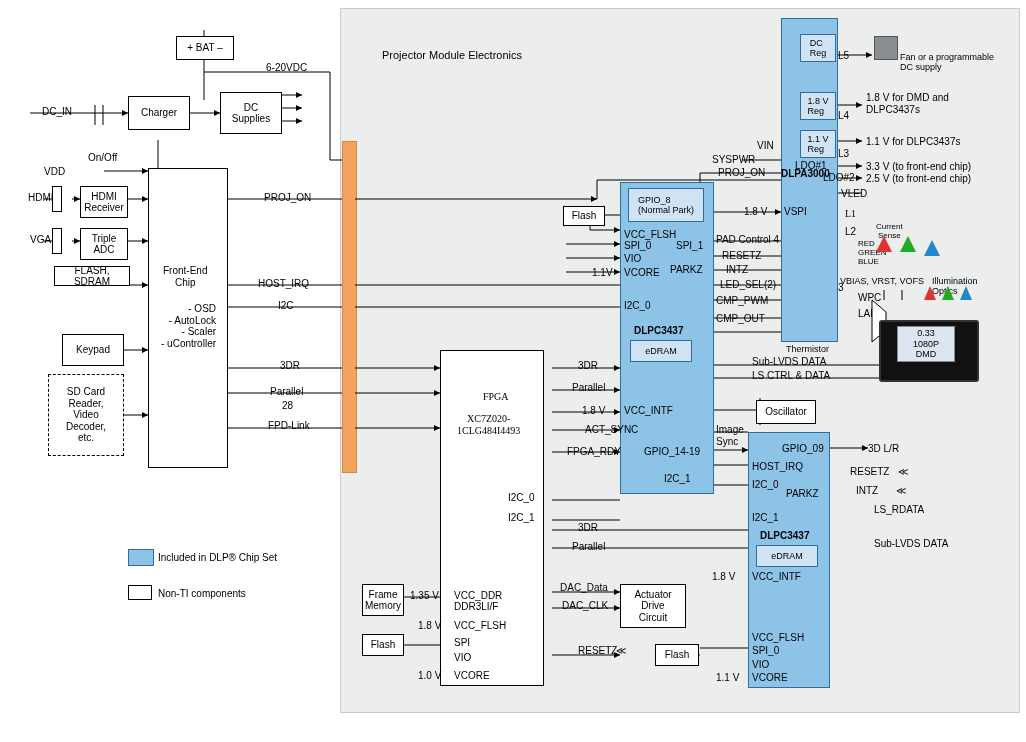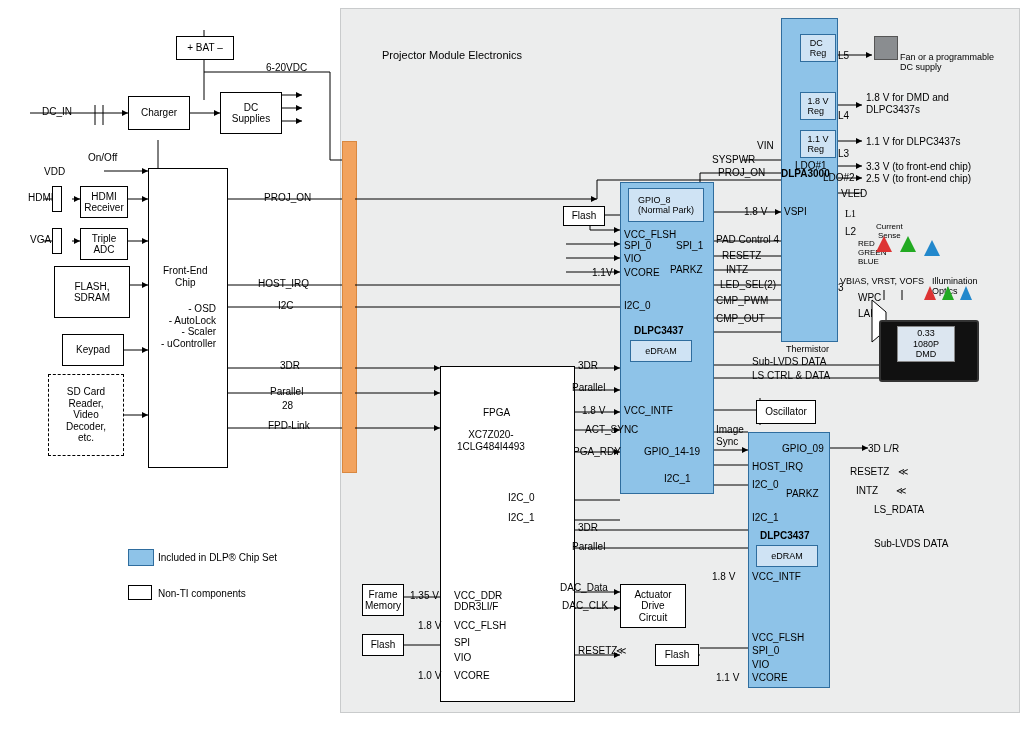--- a/index.html
+++ b/index.html
@@ -156,21 +156,21 @@
   <div class="box" style="left:52px;top:186px;width:10px;height:26px;"></div>
   <div class="box" style="left:52px;top:228px;width:10px;height:26px;"></div>
   <div class="box" style="left:80px;top:186px;width:48px;height:32px;white-space:pre-line;">
     <span>HDMI
 Receiver</span>
   </div>
   <div class="box" style="left:80px;top:228px;width:48px;height:32px;white-space:pre-line;">
     <span>Triple
 ADC</span>
   </div>
-  <div class="box" style="left:54px;top:266px;width:76px;height:52px;white-space:pre-line;">
+  <div class="box" style="left:54px;top:266px;width:76px;height:20px;white-space:pre-line;">
     <span>FLASH,
 SDRAM</span>
   </div>
   <div class="box" style="left:62px;top:334px;width:62px;height:32px;">
     <span>Keypad</span>
   </div>
   <div class="dash" style="left:48px;top:374px;width:76px;height:82px;display:flex;align-items:center;justify-content:center;">
     <span class="lbl" style="position:static;text-align:center;white-space:pre-line;">SD Card
 Reader,
 Video
@@ -230,21 +230,21 @@
   </div>
   <div class="lbl" style="left:624px;top:405px;">VCC_INTF</div>
   <div class="lbl" style="left:582px;top:405px;">1.8 V</div>
   <div class="lbl" style="left:585px;top:424px;">ACT_SYNC</div>
   <div class="lbl" style="left:567px;top:446px;">FPGA_RDY</div>
   <div class="lbl" style="left:644px;top:446px;">GPIO_14-19</div>
   <div class="lbl" style="left:664px;top:473px;">I2C_1</div>
   <div class="lbl" style="left:716px;top:424px;">Image
 Sync</div>
 
-  <div class="box topal" style="left:440px;top:366px;width:135px;height:336px;display:block;">
+  <div class="box topal" style="left:440px;top:350px;width:104px;height:336px;display:block;font-family:Liberation Serif, serif;">
     <div class="lbl" style="left:42px;top:40px;">FPGA</div>
     <div class="lbl" style="left:16px;top:62px;text-align:center;">XC7Z020-
 1CLG484I4493</div>
   </div>
   <div class="lbl" style="left:578px;top:360px;">3DR</div>
   <div class="lbl" style="left:572px;top:382px;">Parallel</div>
   <div class="lbl" style="left:508px;top:492px;">I2C_0</div>
   <div class="lbl" style="left:508px;top:512px;">I2C_1</div>
   <div class="lbl" style="left:578px;top:522px;">3DR</div>
   <div class="lbl" style="left:572px;top:541px;">Parallel</div>

